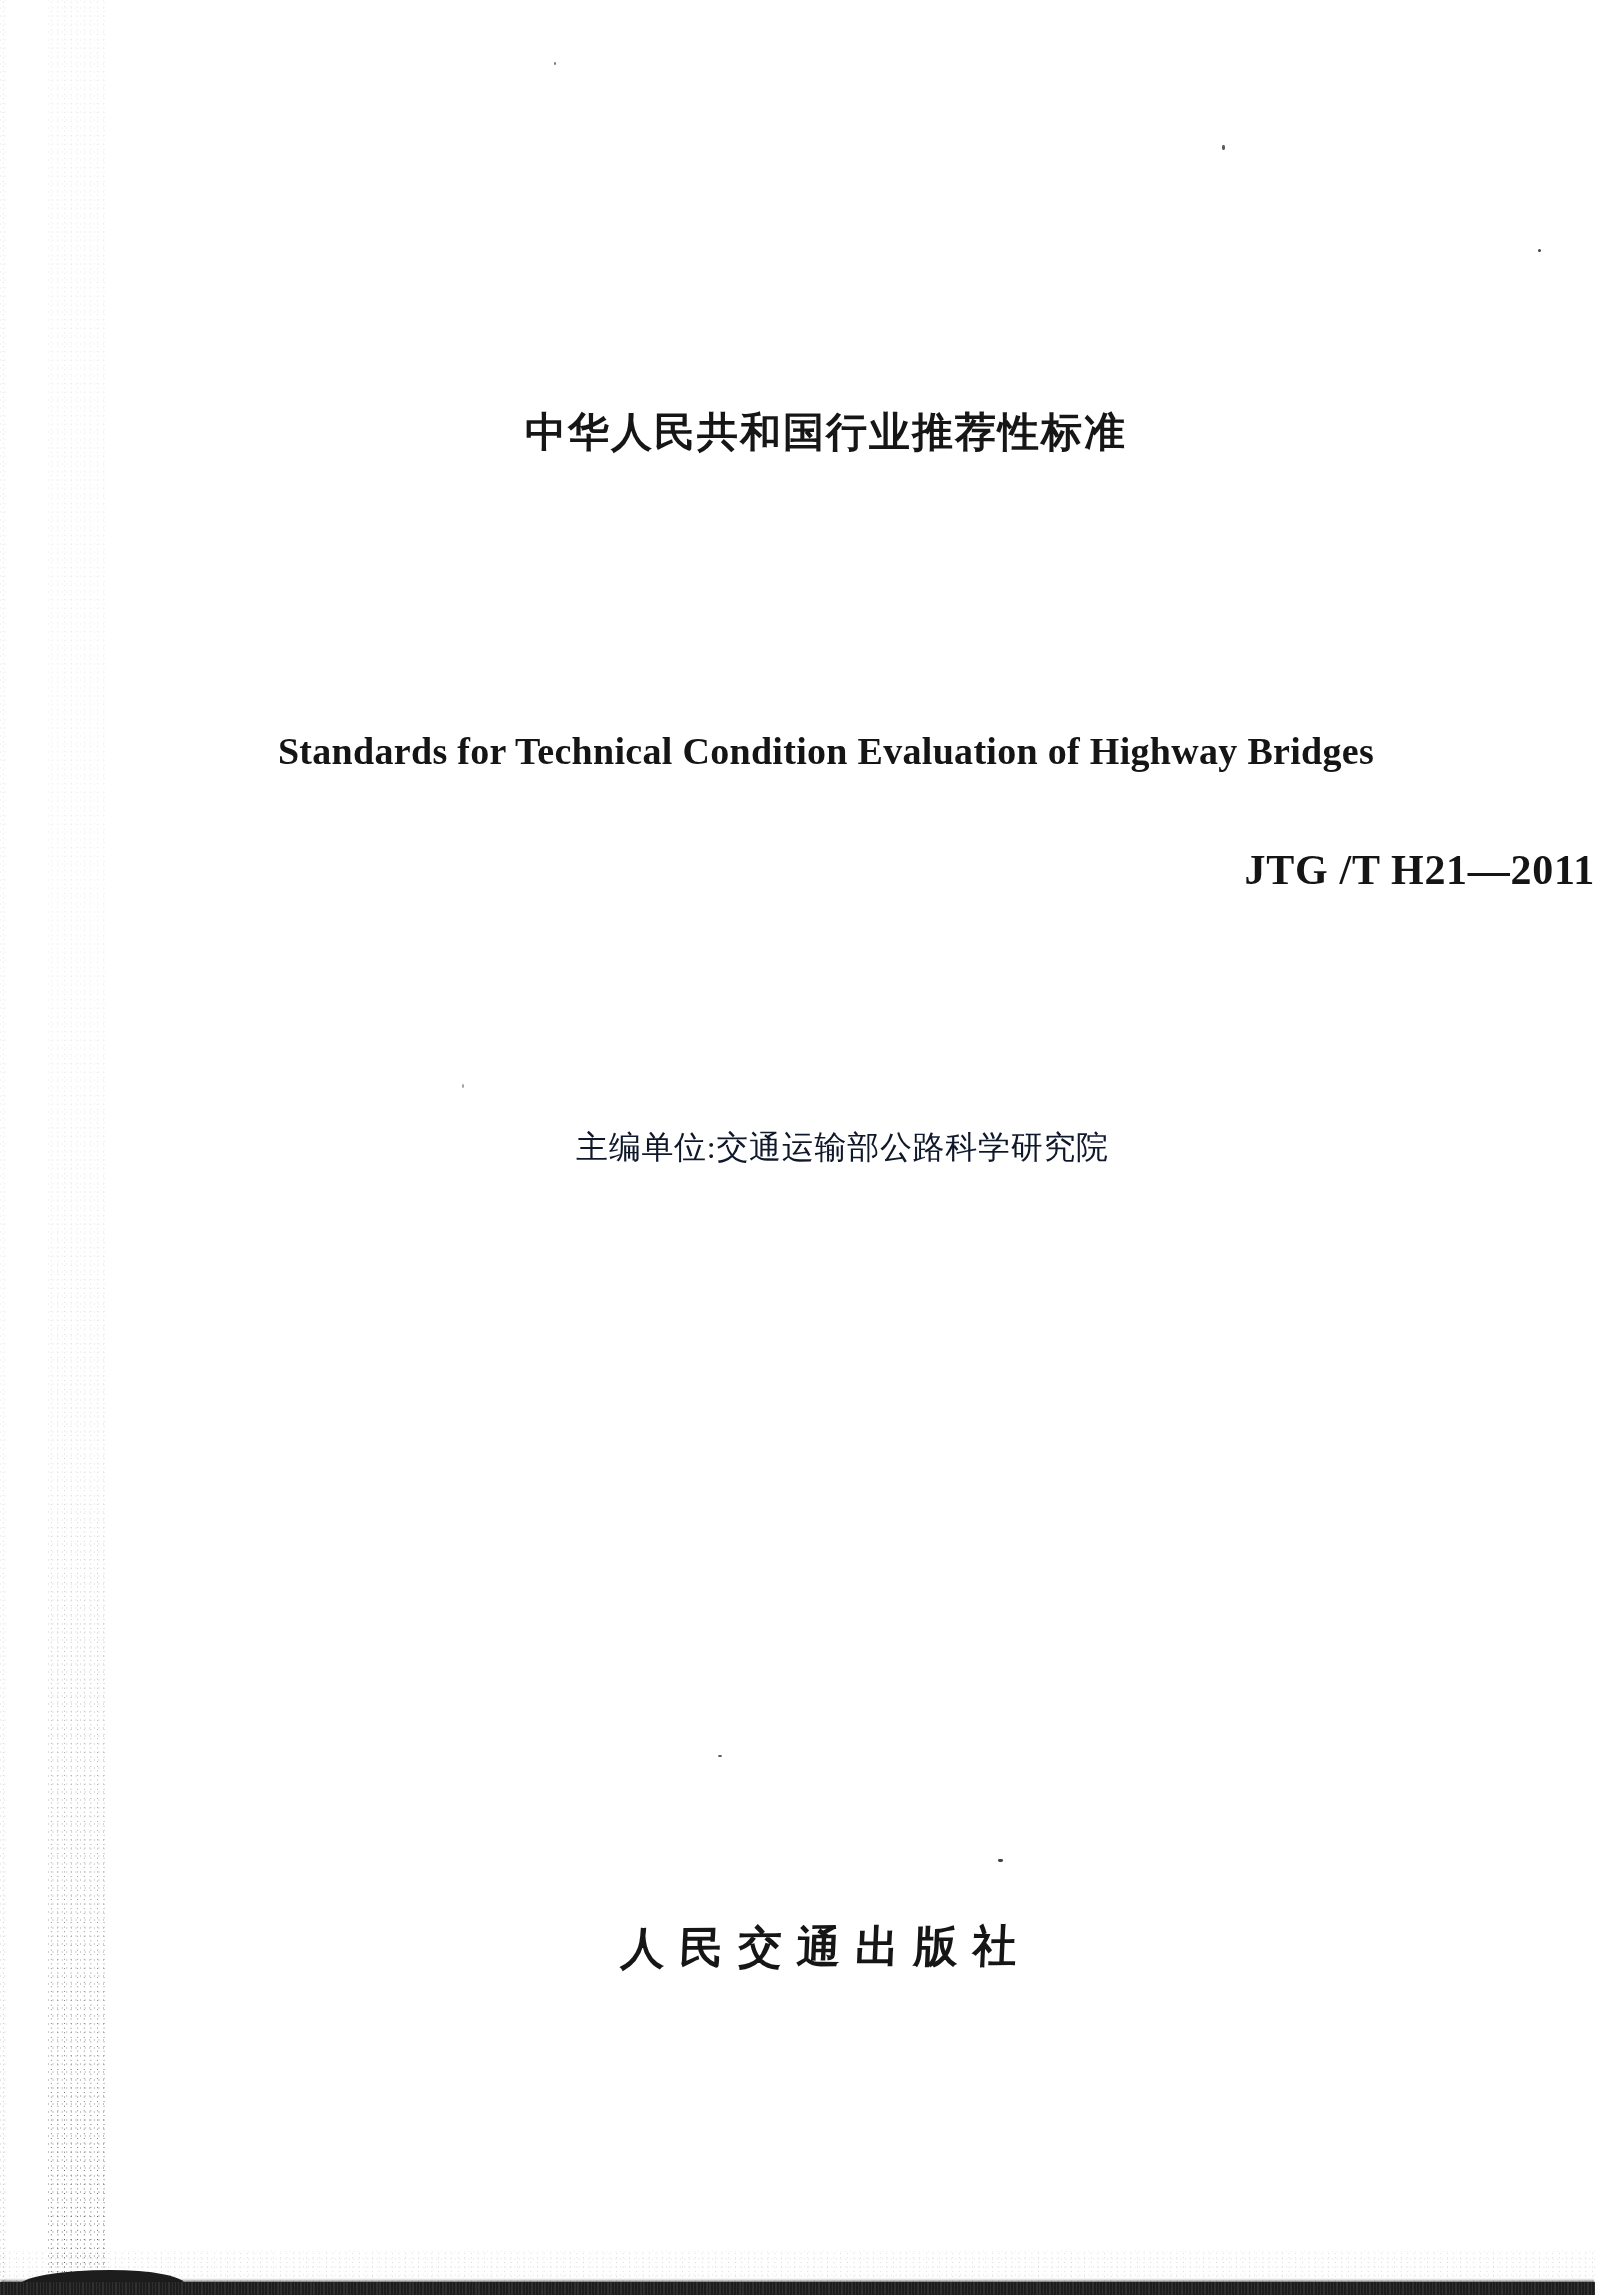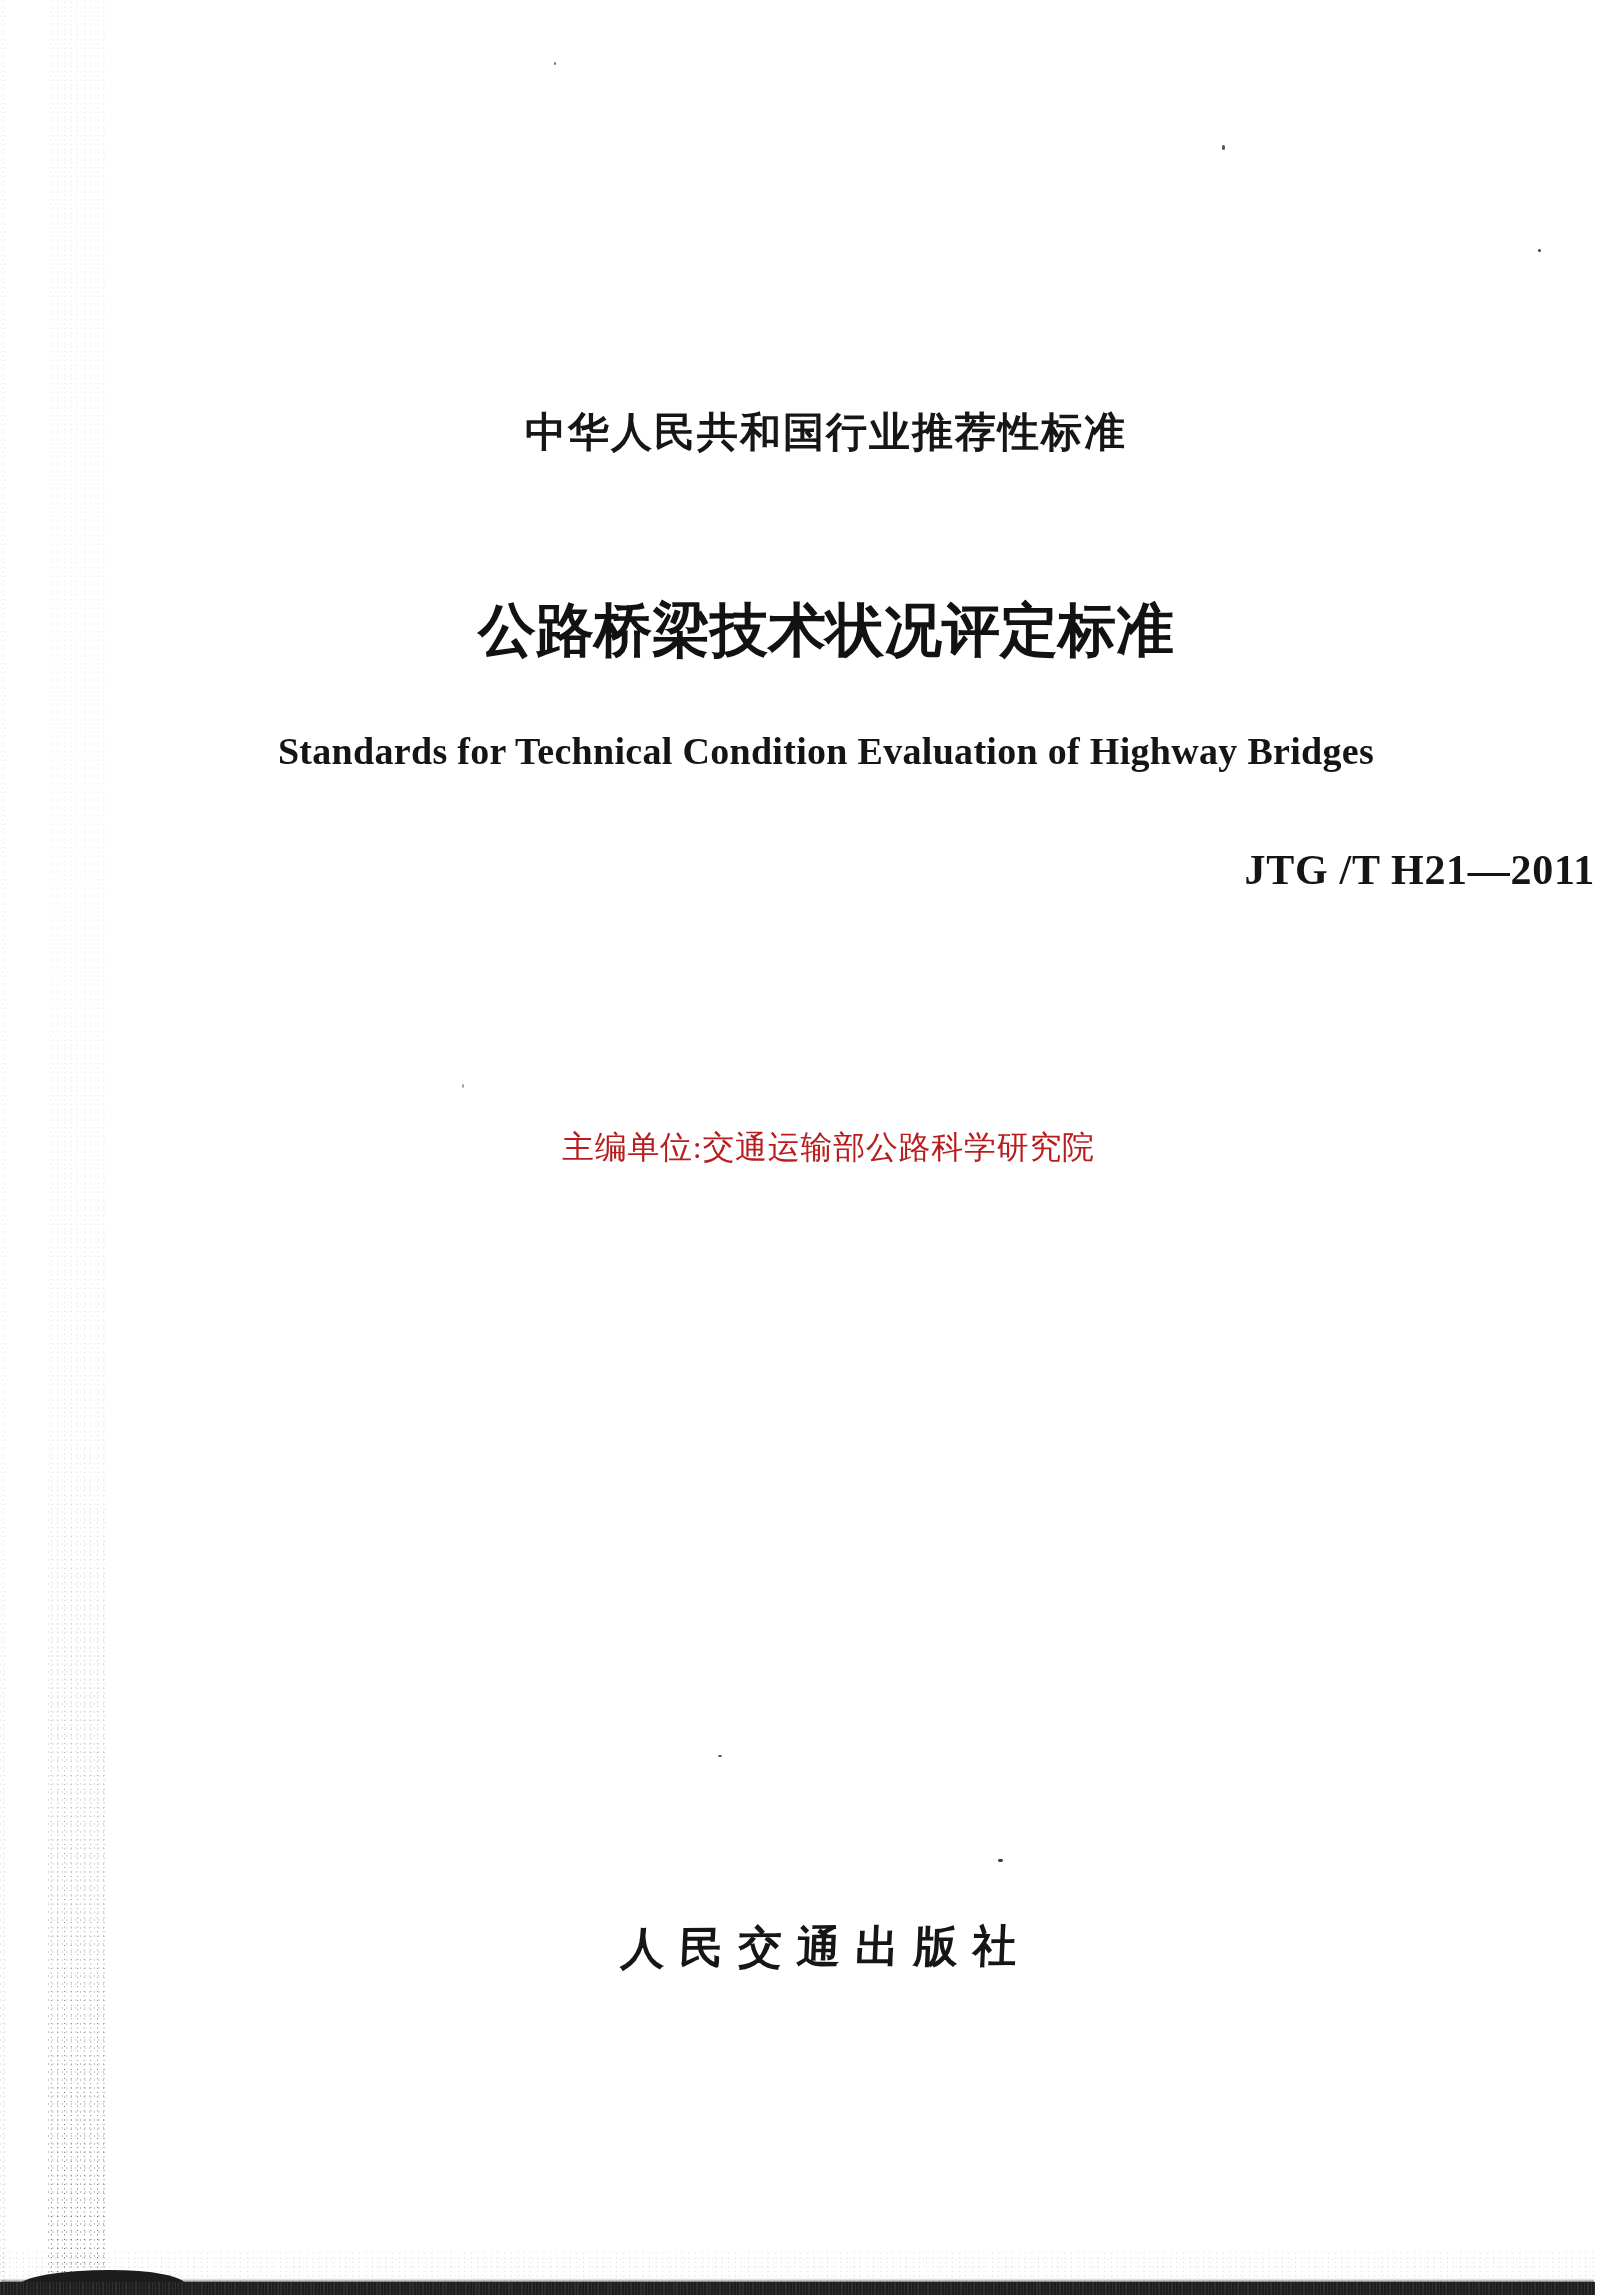--- a/index.html
+++ b/index.html
@@ -65,26 +65,26 @@
     top: 849px;
     font-size: 42px;
     font-weight: 700;
     letter-spacing: 0.7px;
     line-height: 1;
     color: #151515;
     text-align: right;
   }
   .meta-block {
     position: absolute;
-    left: 562px;
+    left: 576px;
     top: 1122px;
     font-size: 32px;
     line-height: 50px;
     letter-spacing: 0.7px;
-    color: #b91c1c;
+    color: #0f172a;
     text-align: left;
     white-space: nowrap;
   }
   .meta-row { display: block; }
   .publisher {
     position: absolute;
     left: 57px;
     right: 0;
     top: 1926px;
     text-align: center;
@@ -160,21 +160,20 @@
   .speck.s6 { left: 998px; top: 1859px; width: 4.6px; height: 3.3px; opacity: .85; border-radius: 35%; }
 </style>
 <title>公路桥梁技术状况评定标准</title></head>
 <body>
 
 <div class="page">
 
   <div class="content-col">
     <div class="series-label">中华人民共和国行业推荐性标准</div>
 
-    <h1 class="title-zh">公路桥梁技术状况评定标准</h1>
 
     <div class="title-en">Standards for Technical Condition Evaluation of Highway Bridges</div>
 
     <div class="std-no">JTG /T H21—2011</div>
   </div>
 
   <div class="meta-block">
     <div class="meta-row">
       <span>主编单位:</span><span>交通运输部公路科学研究院</span>
     </div>

